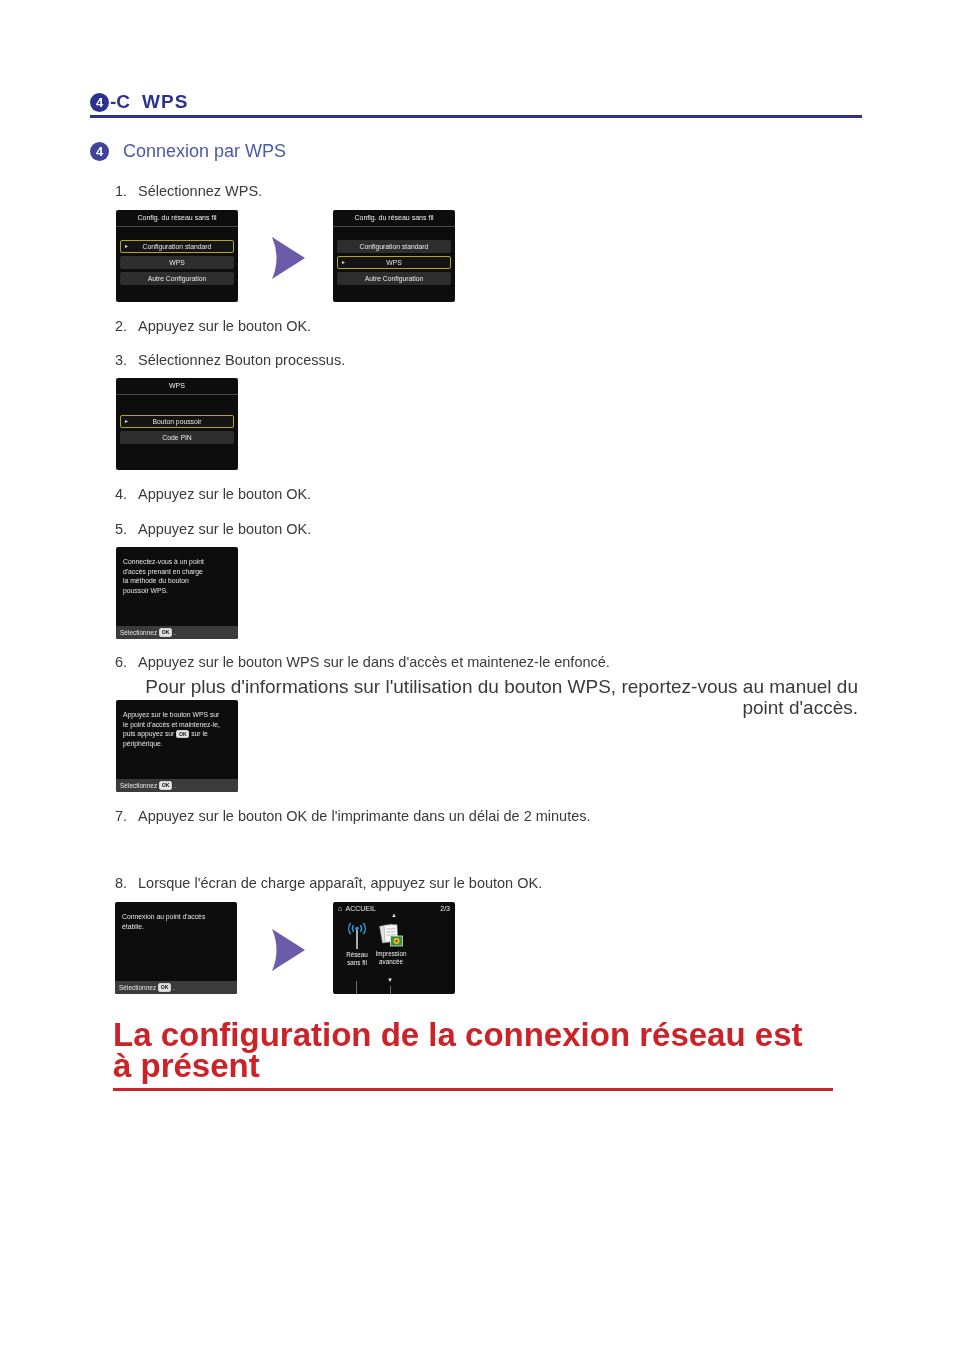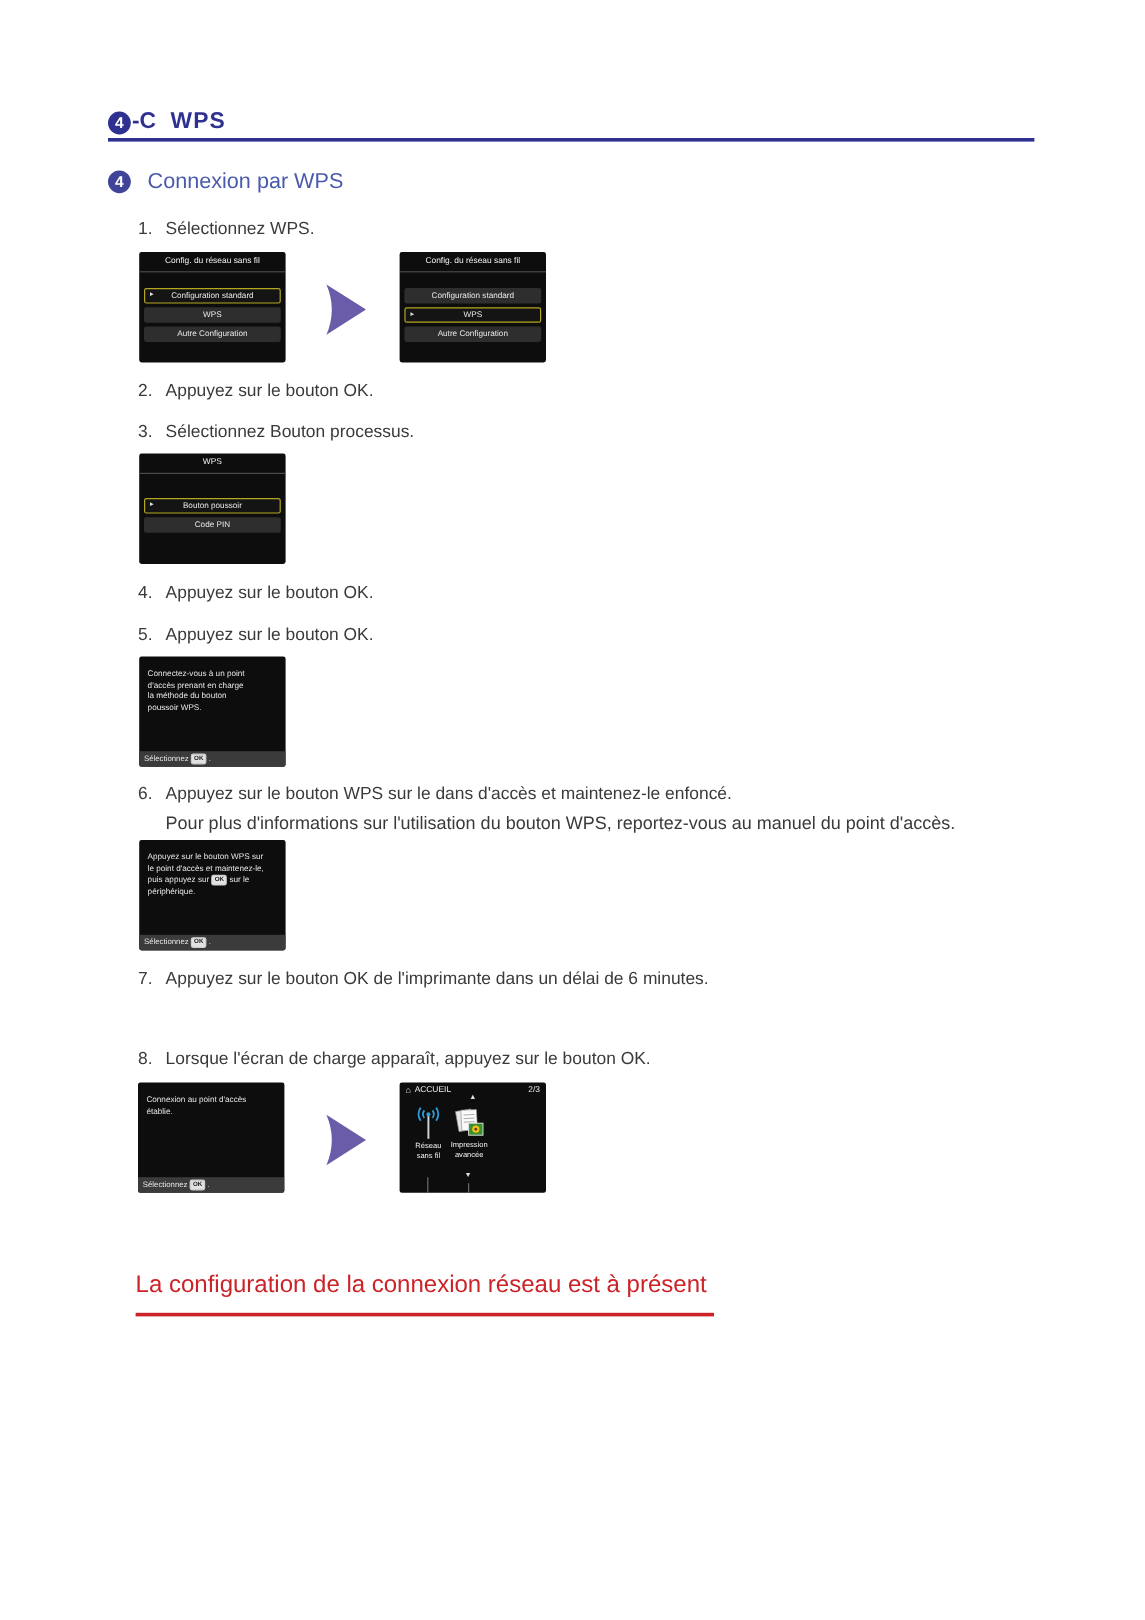--- a/index.html
+++ b/index.html
@@ -15,24 +15,24 @@
   .doc-header .code{margin-left:1px;}
   .doc-header .title{margin-left:12px;letter-spacing:1px;}
   .rule{position:absolute;left:90px;top:115px;width:772px;height:3px;background:#2f3190;}
   .section-heading{position:absolute;left:90px;top:141px;display:flex;align-items:center;
     font-size:18px;color:#4a5aab;}
   .section-heading .badge{background:#3f4499;}
   .section-heading .stitle{margin-left:14px;}
   
   .step{position:absolute;left:115px;display:flex;font-size:14.5px;color:#3a3a3a;}
   .step-num{width:23px;flex:0 0 auto;}
-  .note{position:absolute;left:138px;font-size:15px;color:#3a3a3a;line-height:21px;}
-  
-  .conclusion{position:absolute;left:113px;top:1056px;width:720px;
-    font-size:20px;font-weight:normal;color:#cc2328;line-height:31px;}
+  .note{position:absolute;left:138px;font-size:19px;color:#3a3a3a;line-height:21px;text-align:right;}
+  
+  .conclusion{position:absolute;left:113px;top:1019px;width:720px;
+    font-size:33px;font-weight:bold;color:#cc2328;line-height:31px;}
   .conclusion .cline{display:inline-block;border-bottom:3px solid #cc2328;
     padding:0 6px 7px 0;margin-bottom:9px;}
   
   .lcd{position:absolute;width:122px;height:92px;background:#0d0d0d;border-radius:2px;
     color:#e9e9e9;font-size:7px;overflow:hidden;}
   .lcd-title{height:16px;line-height:16px;text-align:center;font-size:7px;color:#f0f0f0;
     border-bottom:1px solid #4a4a4a;white-space:nowrap;}
   .lcd-items{padding:13px 4px 0 4px;}
   .lcd-items.big-gap{padding-top:20px;}
   .lcd-item{position:relative;height:13px;line-height:13px;background:#2e2e2e;border-radius:2px;
@@ -181,21 +181,21 @@
     </div>
     <div class="lcd-footer">
       <span>Sélectionnez</span>
       <span class="ok-badge">OK</span>
       <span>.</span>
     </div>
   </div>
 
   <div class="step" style="top:808px">
     <span class="step-num">7.</span>
-    <span>Appuyez sur le bouton OK de l'imprimante dans un délai de 6 minutes.</span>
+    <span>Appuyez sur le bouton OK de l'imprimante dans un délai de 2 minutes.</span>
   </div>
 
   <div class="step" style="top:875px">
     <span class="step-num">8.</span>
     <span>Lorsque l'écran de charge apparaît, appuyez sur le bouton OK.</span>
   </div>
 
   <div class="lcd" style="left:115px;top:902px">
     <div class="lcd-msg">
       <div>Connexion au point d'accès</div>

